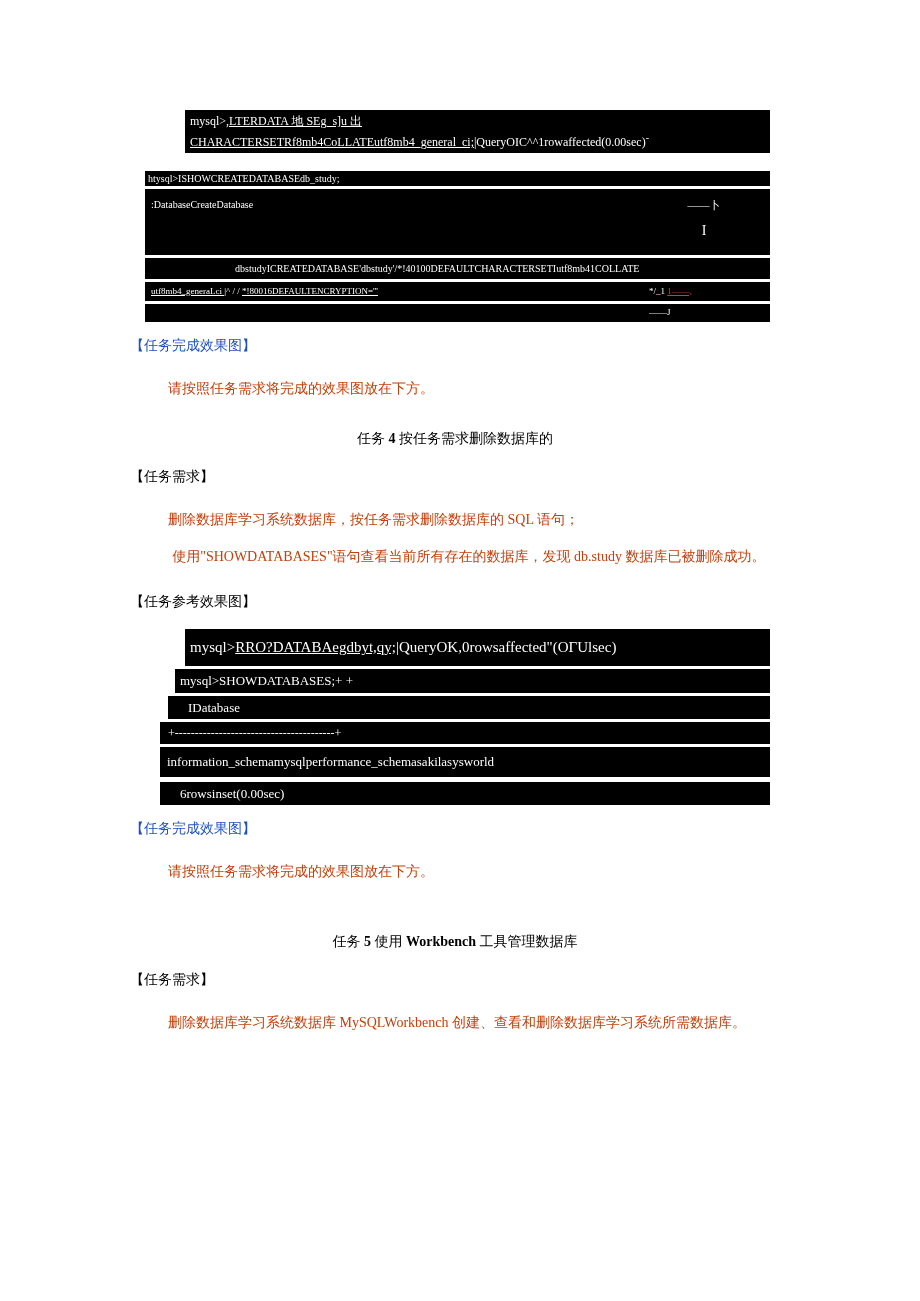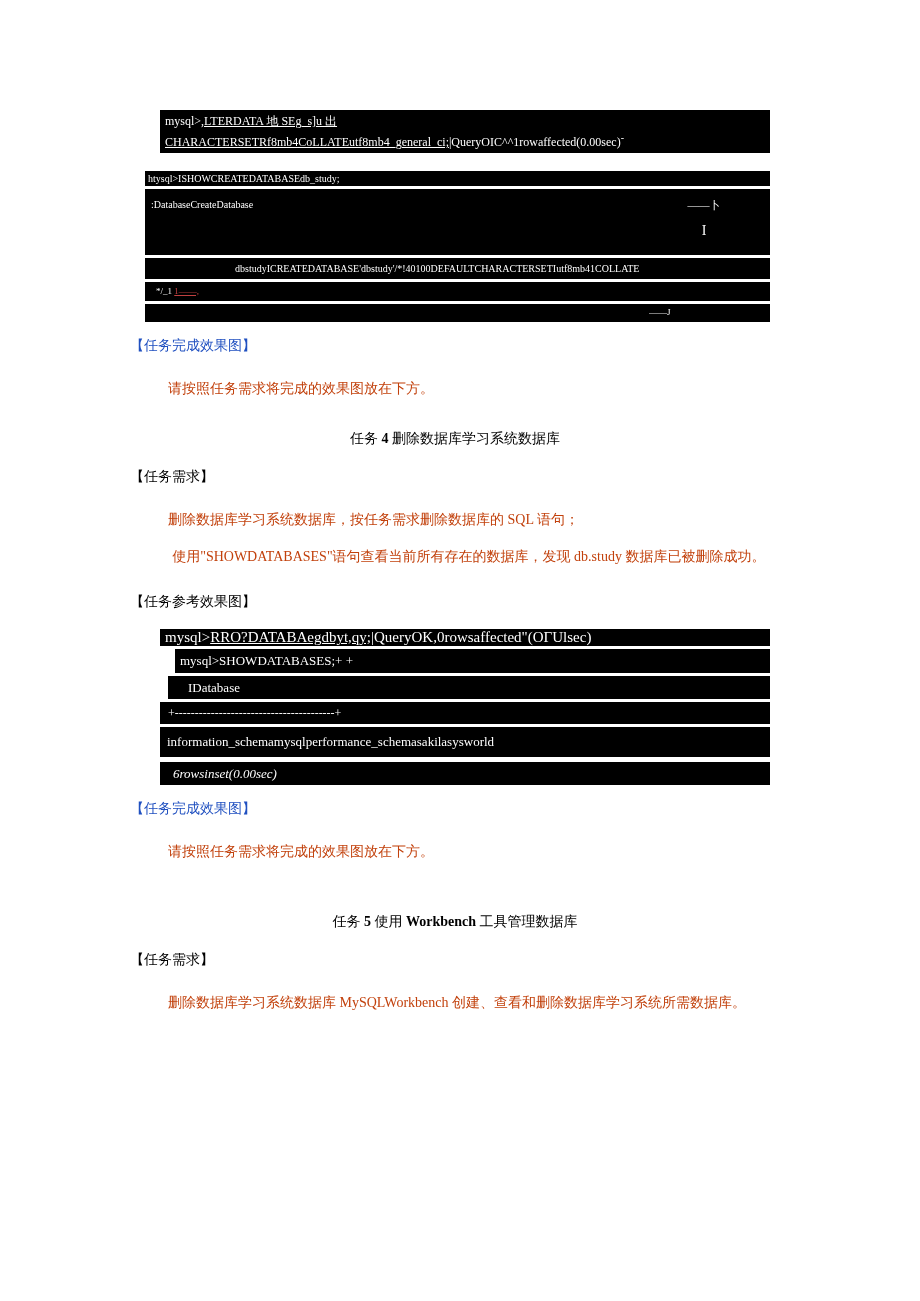--- a/index.html
+++ b/index.html
@@ -20,21 +20,21 @@
       font-size: 12px;
       line-height: 1.5;
       padding: 2px 5px;
       margin-bottom: 3px;
     }
     .code-block-large {
       background: #000000;
       color: #ffffff;
       font-family: "Times New Roman", serif;
       font-size: 15px;
-      padding: 0 5px;
+      padding: 10px 5px;
       margin-bottom: 2px;
     }
     .code-underline {
       text-decoration: underline;
     }
     .code-small {
       font-size: 10px;
       padding: 1px 3px;
     }
     .code-tiny {
@@ -60,21 +60,21 @@
     .task-heading {
       font-size: 14px;
       color: #000000;
       text-align: center;
       margin: 25px 0 20px 0;
     }
     .task-heading b {
       font-weight: bold;
     }
     .indent-block {
-      margin-left: 20px;
+      margin-left: 45px;
       margin-right: 0;
     }
     .indent-block-2 {
       margin-left: 20px;
       margin-right: 0;
     }
     .indent-block-3 {
       margin-left: 5px;
     }
     .db-row {
@@ -128,36 +128,41 @@
     <div class="db-cell">:DatabaseCreateDatabase</div>
     <div class="db-divider">
       <span>——卜</span>
       <span style="font-size:14px;margin-top:6px;">I</span>
     </div>
   </div>
   <div class="code-block code-small" style="padding:3px 6px 3px 90px;">
     <span>dbstudyICREATEDATABASE'dbstudy'/*!40100DEFAULTCHARACTERSETIutf8mb41COLLATE</span>
   </div>
   <div class="code-block code-tiny code-row-flex" style="padding:3px 6px;">
+    <div class="left">
+      <span class="code-underline">utf8mb4_generaLci </span>
+      <span>|^ / /</span>
+      <span class="code-underline">*!80016DEFAULTENCRYPTION='''</span>
+    </div>
     <div class="right">
       <span>*/_1</span>
       <span class="code-underline" style="color:#c04040;">1——,</span>
     </div>
   </div>
   <div class="code-block code-tiny code-row-flex" style="padding:2px 6px;">
     <div class="left"></div>
     <div class="right">——J</div>
   </div>
 </div>
 
 <div class="section-title-blue">【任务完成效果图】</div>
 <div class="para">请按照任务需求将完成的效果图放在下方。</div>
 
 <div class="task-heading">
-  <span>任务 </span><b>4</b><span> 删除数据库学习系统数据库</span>
+  <span>任务 </span><b>4</b><span> 按任务需求删除数据库的</span>
 </div>
 
 <div class="section-title-black">【任务需求】</div>
 <div class="para">删除数据库学习系统数据库，按任务需求删除数据库的 SQL 语句；</div>
 <div class="para" style="text-indent:2.3em;">使用"SHOWDATABASES"语句查看当前所有存在的数据库，发现 db.study 数据库已被删除成功。</div>
 
 <div class="section-title-black">【任务参考效果图】</div>
 
 <div class="indent-block">
   <div class="code-block-large">
@@ -171,21 +176,21 @@
   </div>
   <div class="code-block" style="margin-left:8px;font-size:13px;padding-left:20px;">
     <span>IDatabase</span>
   </div>
   <div class="code-block" style="margin-left:0;font-size:12px;padding-left:8px;">
     <span>+----------------------------------------+</span>
   </div>
   <div class="code-block" style="margin-left:0;font-size:13px;padding:5px 8px 5px 7px;">
     <span>information_schemamysqlperformance_schemasakilasysworld</span>
   </div>
-  <div class="code-block" style="margin-left:0;font-size:13px;padding-left:13px;margin-top:5px;font-style:italic;">
+  <div class="code-block" style="margin-left:0;font-size:13px;padding-left:20px;margin-top:5px;">
     <span>6rowsinset(0.00sec)</span>
   </div>
 </div>
 
 <div class="section-title-blue">【任务完成效果图】</div>
 <div class="para">请按照任务需求将完成的效果图放在下方。</div>
 
 <div class="task-heading" style="margin-top:45px;">
   <span>任务 </span><b>5</b><span> 使用 </span><b>Workbench</b><span> 工具管理数据库</span>
 </div>

